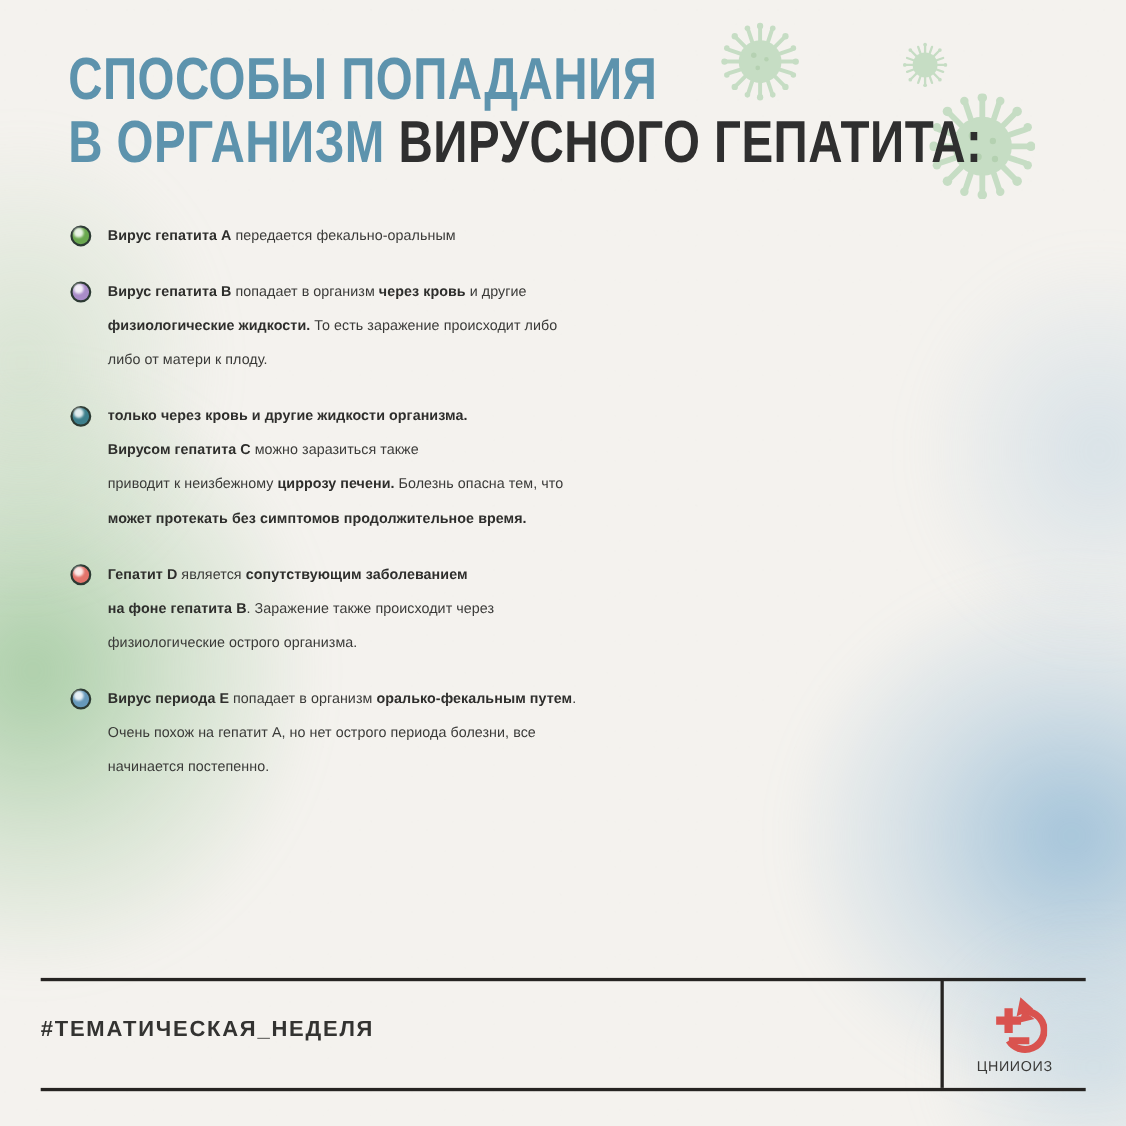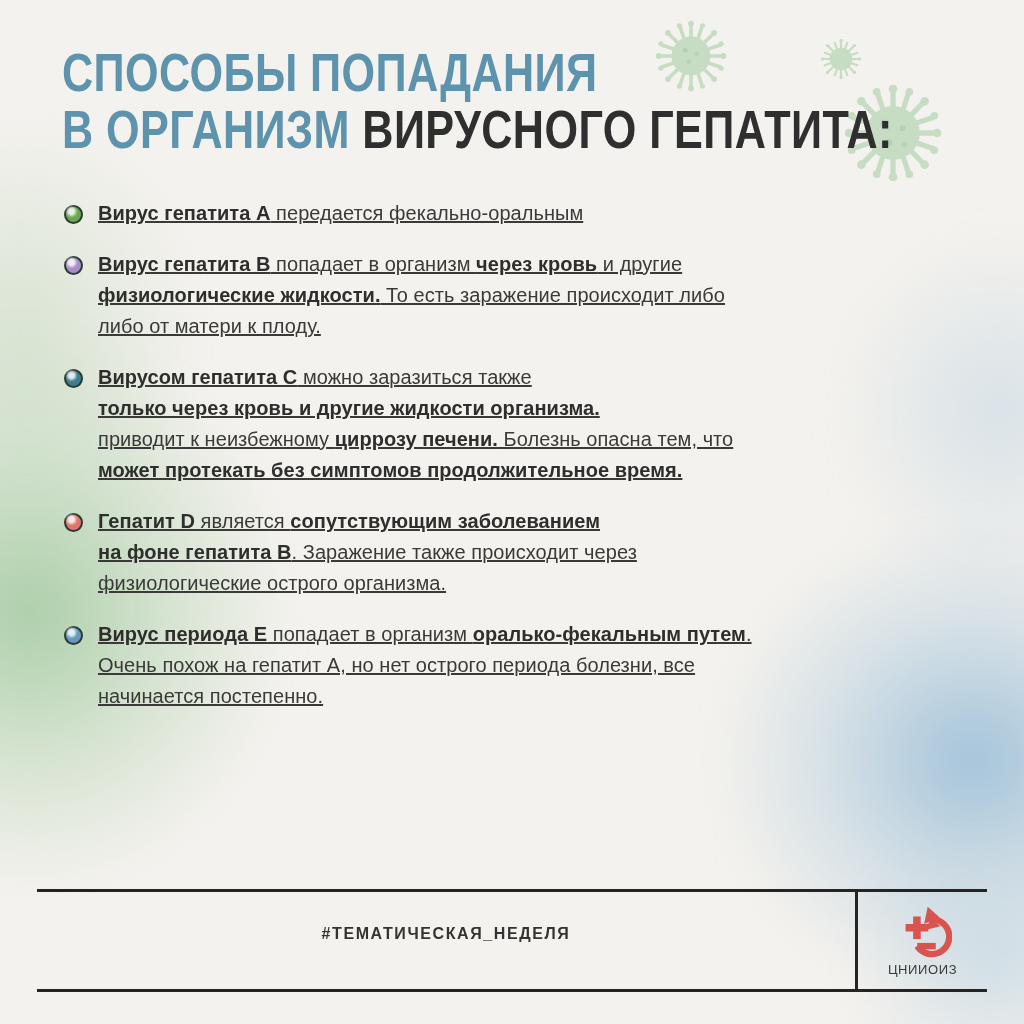--- a/index.html
+++ b/index.html
@@ -137,26 +137,25 @@
     position: absolute;
     left: 1px;
     top: 0px;
     width: 9px;
     height: 9px;
     border-radius: 50%;
     background: rgba(255,255,255,0.85);
     filter: blur(1.2px);
   }
   .line {
-    font-size: 20px;
+    font-size: 13px;
     line-height: 31px;
     color: #3a3a38;
     letter-spacing: 0.05px;
     white-space: nowrap;
-    text-decoration: underline;
   }
   .line b { font-weight: bold; color: #2e2e2c; }
 
   
   .rule {
     position: absolute;
     left: 37px;
     width: 950px;
     height: 0;
     border-top: 3px solid #262422;
@@ -171,22 +170,22 @@
     width: 0;
     height: 98px;
     border-left: 3px solid #262422;
   }
 
   .hashtag {
     position: absolute;
     left: 37px;
     top: 925px;
     width: 818px;
-    text-align: center;
-    font-size: 16px;
+    text-align: left;
+    font-size: 20px;
     font-weight: bold;
     letter-spacing: 1.6px;
     color: #333331;
   }
 
   .logo {
     position: absolute;
     left: 858px;
     top: 892px;
     width: 129px;
@@ -363,22 +362,22 @@
 
     <div class="item">
       <span class="bullet" style="background:#a98cc8;"></span>
       <div class="line"><b>Вирус гепатита B</b><span> попадает в организм </span><b>через кровь</b><span> и другие</span></div>
       <div class="line"><b>физиологические жидкости.</b><span> То есть заражение происходит либо</span></div>
       <div class="line"><span>либо от матери к плоду.</span></div>
     </div>
 
     <div class="item">
       <span class="bullet" style="background:#3d7f8c;"></span>
+      <div class="line"><b>только через кровь и другие жидкости организма.</b></div>
       <div class="line"><b>Вирусом гепатита C</b><span> можно заразиться также</span></div>
-      <div class="line"><b>только через кровь и другие жидкости организма.</b></div>
       <div class="line"><span>приводит к неизбежному </span><b>циррозу печени.</b><span> Болезнь опасна тем, что</span></div>
       <div class="line"><b>может протекать без симптомов продолжительное время.</b></div>
     </div>
 
     <div class="item">
       <span class="bullet" style="background:#e2736b;"></span>
       <div class="line"><b>Гепатит D</b><span> является </span><b>сопутствующим заболеванием</b></div>
       <div class="line"><b>на фоне гепатита B</b><span>. Заражение также происходит через</span></div>
       <div class="line"><span>физиологические острого организма.</span></div>
     </div>

